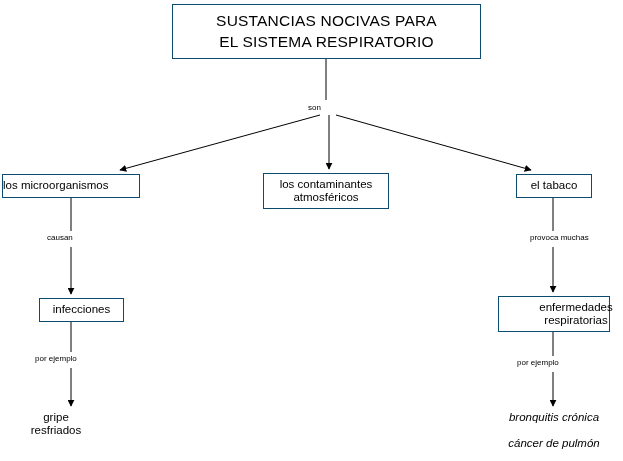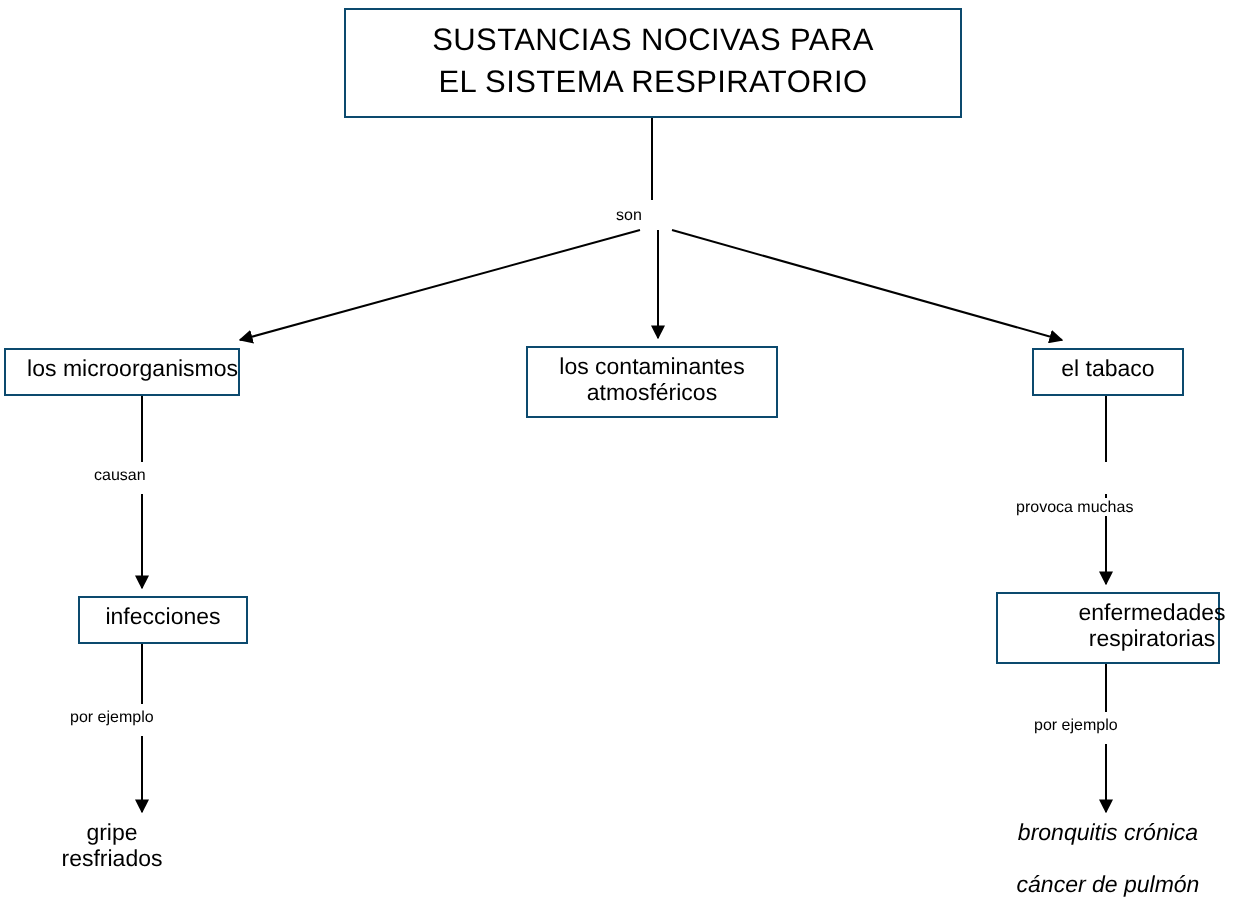--- a/index.html
+++ b/index.html
@@ -48,26 +48,26 @@
     display: flex;
     align-items: center;
     justify-content: center;
   }
   #node-root .node-inner { line-height: 1.35; }
 
   
   #node-microorganismos {
     left: 2px;
     top: 174px;
-    width: 118px;
+    width: 138px;
     height: 24px;
     font-size: 11.5px;
     display: flex;
     align-items: center;
-    justify-content: flex-end;
+    justify-content: flex-start;
   }
   #node-contaminantes {
     left: 263px;
     top: 173px;
     width: 126px;
     height: 36px;
     font-size: 11.5px;
     display: flex;
     align-items: center;
     justify-content: center;
@@ -126,21 +126,21 @@
   
   .edge-label {
     position: absolute;
     font-size: 8px;
     background: #ffffff;
     padding: 0 2px;
     white-space: nowrap;
   }
   #label-son { left: 306px; top: 103px; text-align: right; }
   #label-causan { left: 45px; top: 233px; }
-  #label-provoca { left: 506px; top: 233px; margin-top: 16px; }
+  #label-provoca { left: 528px; top: 233px; }
   #label-porejemplo-1 { left: 33px; top: 354px; }
   #label-porejemplo-2 { left: 515px; top: 358px; }
 </style>
 </head>
 <body>
 
 <div id="canvas">
 
   <svg id="edges" viewBox="0 0 623 461">
     <defs>

